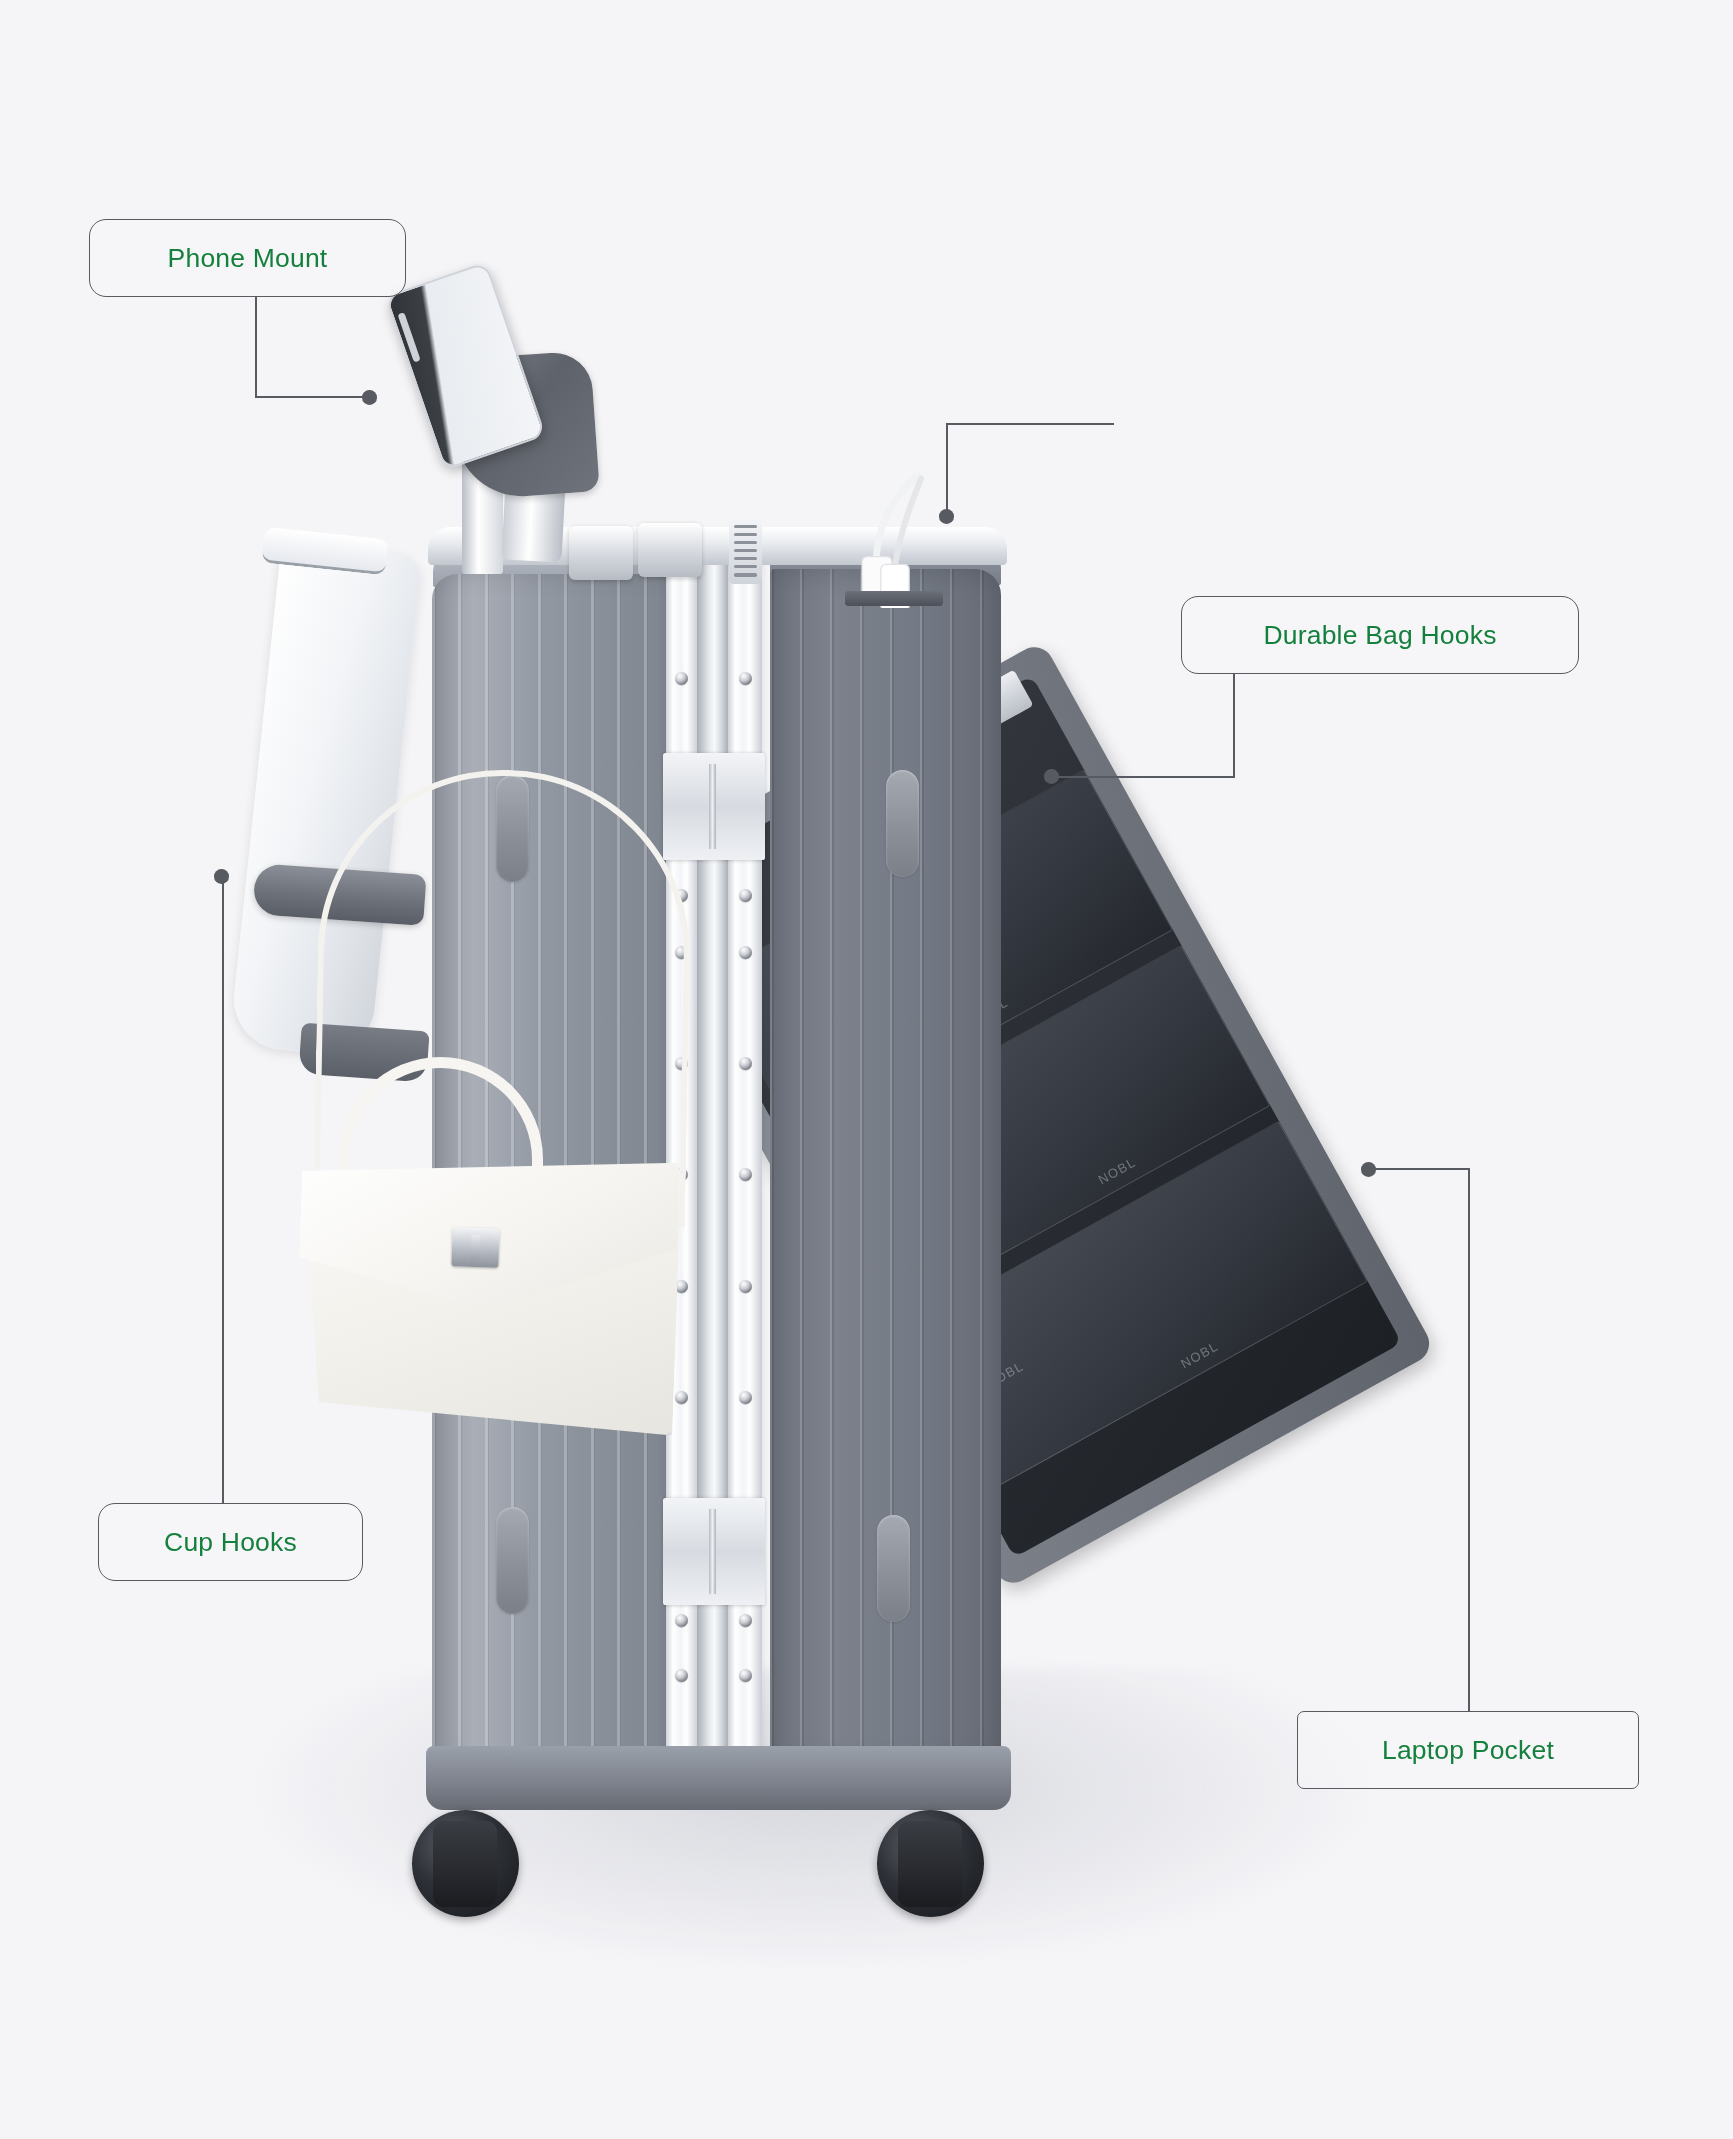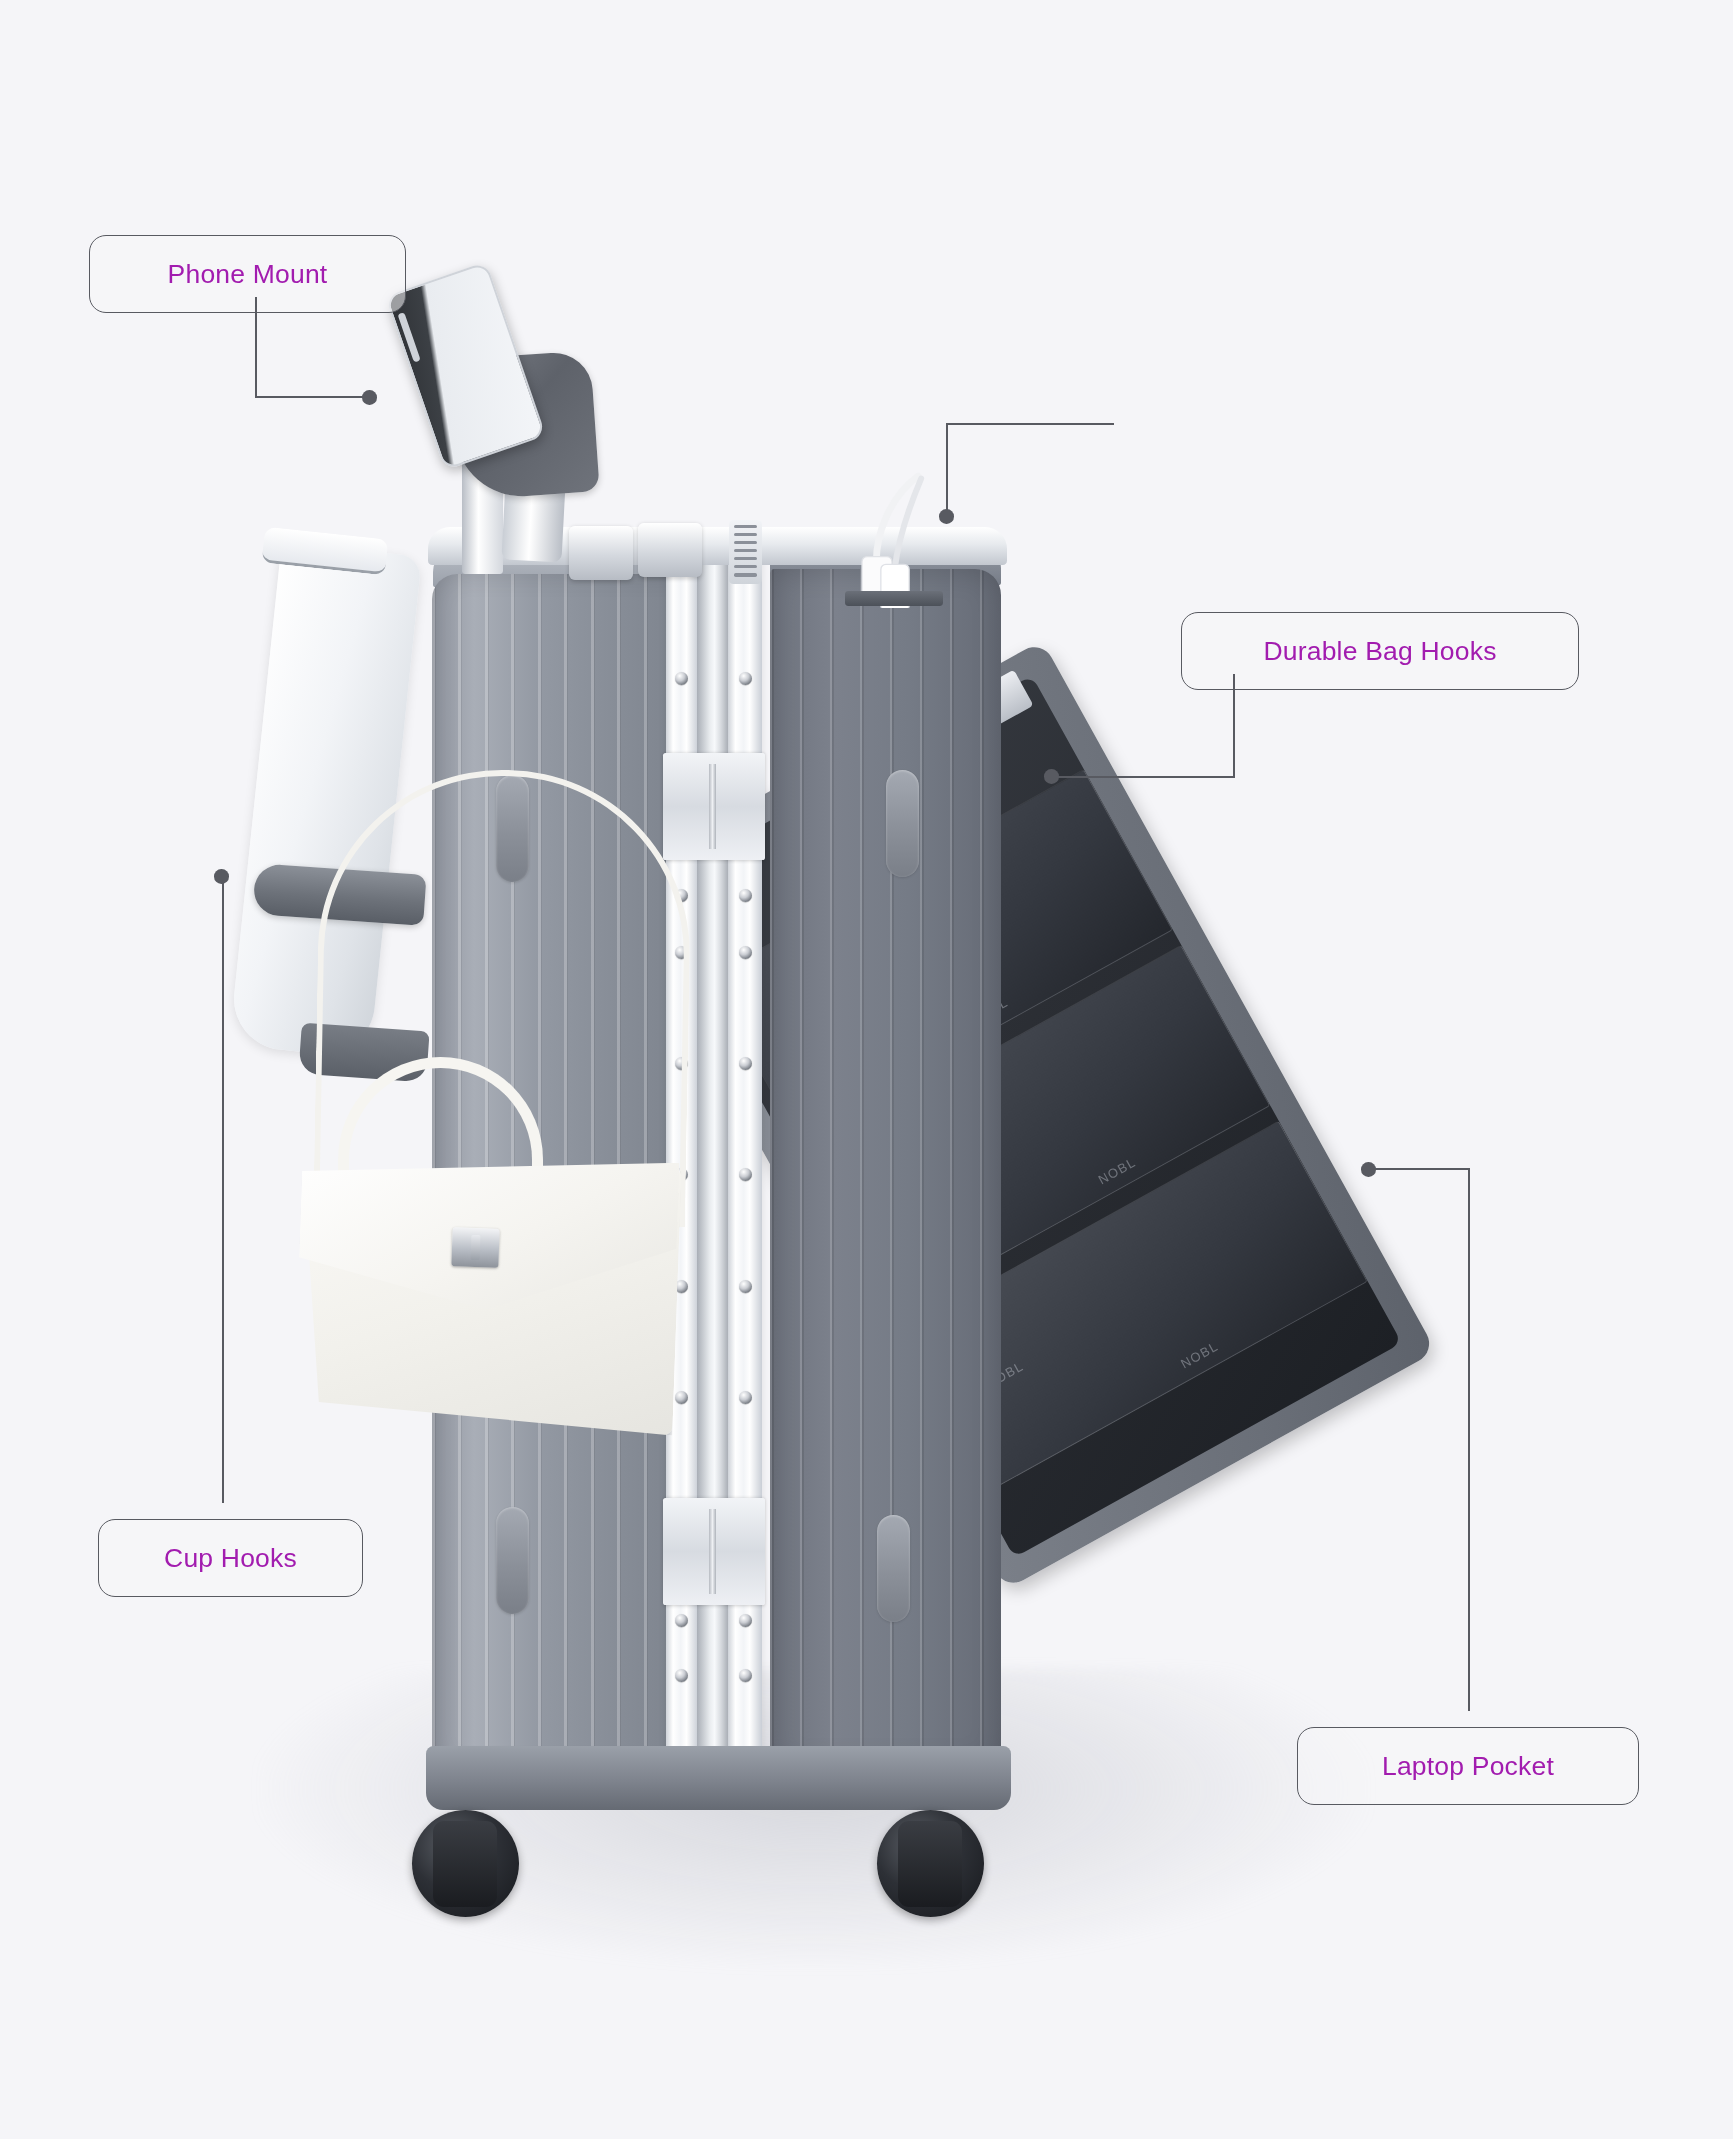--- a/index.html
+++ b/index.html
@@ -31,23 +31,22 @@
   .h2{
     margin-top:18px; font-size:33px; letter-spacing:1.3px; color:#5c5d63;
     font-weight:400; transform:scaleX(.93); transform-origin:center; white-space:nowrap;
   }
 
   
   .pill{
     position:absolute; border:1.7px solid #585a61; border-radius:17px;
     background:rgba(245,245,248,0.55);
     display:flex; align-items:center; justify-content:center;
-    color:#a21caf; font-size:26.5px; letter-spacing:0.2px; white-space:nowrap;
+    color:#15803d; font-size:26.5px; letter-spacing:0.2px; white-space:nowrap;
     padding:0 8px;
-    margin-top:16px;
   }
 
   
   .ln{ position:absolute; background:#585a61; }
   .ln.v{ width:1.7px; }
   .ln.h{ height:1.7px; }
   .dot{ position:absolute; width:14.6px; height:14.6px; border-radius:50%; background:#585a61; }
 
   
   #case{ position:absolute; left:0; top:0; width:100%; height:100%; }
@@ -421,21 +420,21 @@
   <div class="ln v" style="left:1233px; top:674px; height:104px;"></div>
   <div class="ln h" style="left:1054px; top:776px; width:181px;"></div>
   <div class="dot" style="left:1044px; top:769px;"></div>
 
   <div class="pill" style="left:98px; top:1503px; width:265px; height:78px;">
     <span>Cup Hooks</span>
   </div>
   <div class="ln v" style="left:222px; top:877px; height:626px;"></div>
   <div class="dot" style="left:214px; top:869px;"></div>
 
-  <div class="pill" style="left:1297px; top:1711px; width:342px; height:78px;">
+  <div class="pill" style="left:1297px; top:1711px; width:342px; height:78px;border-radius:7px;">
     <span>Laptop Pocket</span>
   </div>
   <div class="ln v" style="left:1468px; top:1168px; height:543px;"></div>
   <div class="ln h" style="left:1370px; top:1168px; width:100px;"></div>
   <div class="dot" style="left:1361px; top:1162px;"></div>
 
 </div>
 
 
 </body></html>

